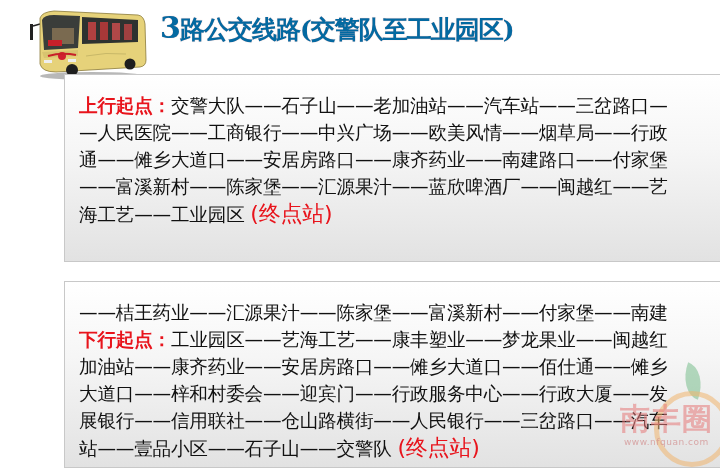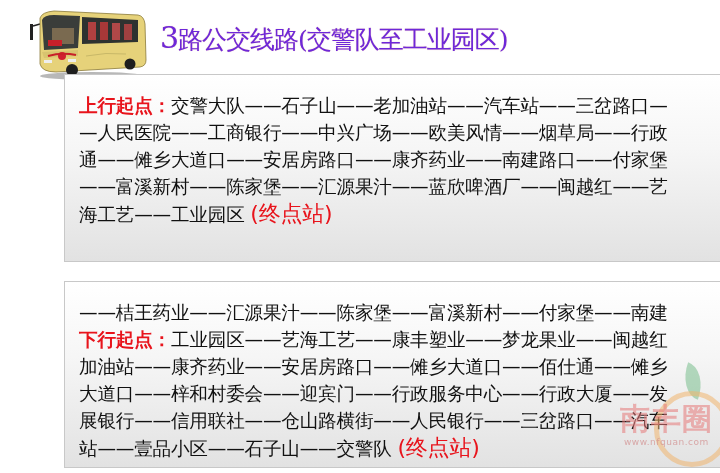--- a/index.html
+++ b/index.html
@@ -5,23 +5,23 @@
     html, body { margin: 0; padding: 0; }
     body {
       width: 720px; height: 473px; overflow: hidden; position: relative;
       background: #ffffff;
       font-family: "DejaVu Sans", "Liberation Sans", sans-serif;
     }
     .bus {
       position: absolute; left: 26px; top: 6px; width: 124px; height: 74px;
     }
     .title {
-      position: absolute; left: 160px; top: 20px;
+      position: absolute; left: 160px; top: 10px;
       font-family: "DejaVu Serif", "Liberation Serif", serif;
-      font-weight: normal; font-size: 25px; color: #6d28d9;
+      font-weight: bold; font-size: 25px; color: #0369a1;
       letter-spacing: -1px; white-space: nowrap;
       text-shadow: 0 0 1px rgba(200,0,0,0.3);
     }
     .title .num { font-size: 30px; }
     .box {
       position: absolute; left: 22px; width: 681px;
       border: 1px solid #c8c8c8;
       background: linear-gradient(#ffffff 0%, #f6f6f6 40%, #e2e2e2 100%);
       box-sizing: border-box;
       margin-left: 42px;

